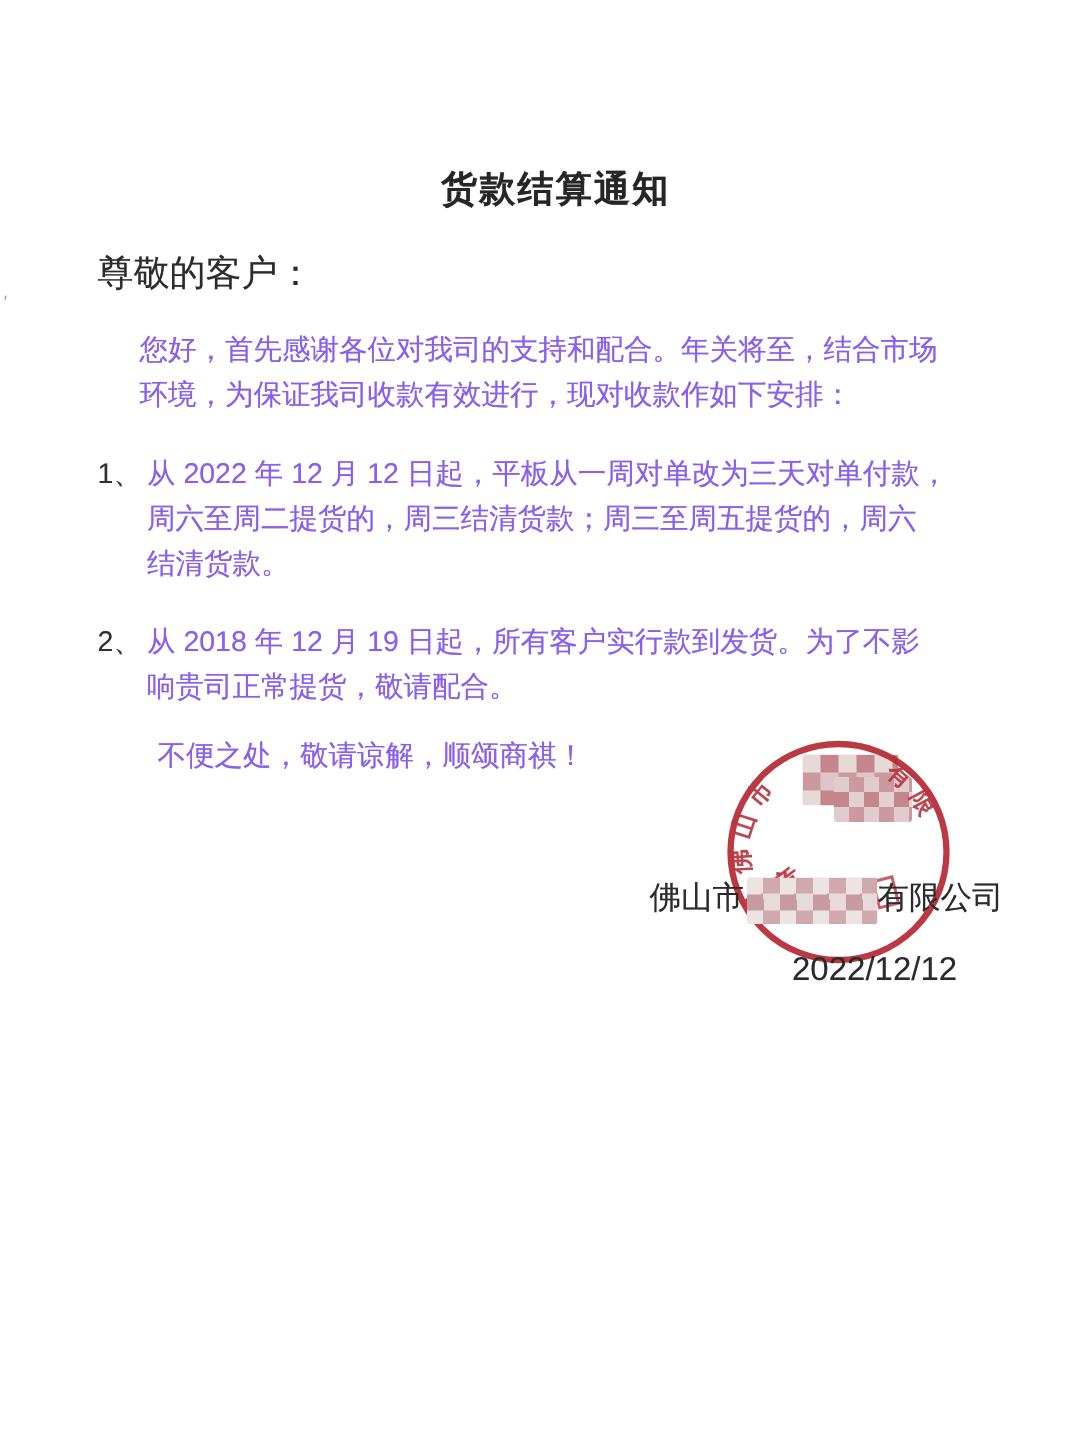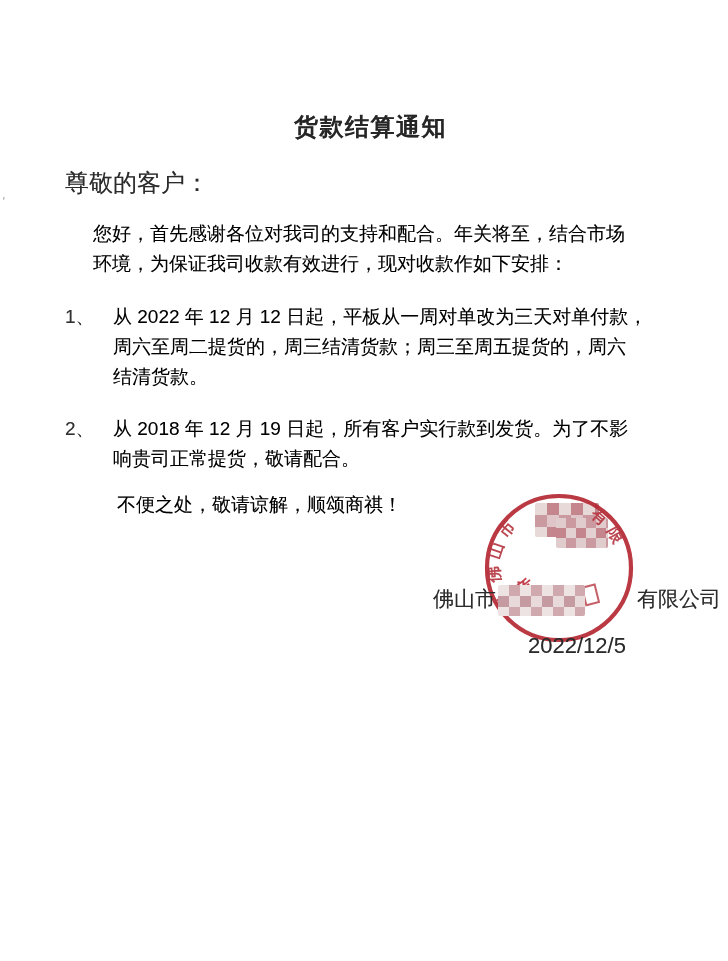--- a/index.html
+++ b/index.html
@@ -23,48 +23,48 @@
   }
   .salutation{
     position:absolute;left:65px;top:169px;
     font-size:24px;line-height:28px;
     color:#2b2b2b;
     text-shadow:0 0 .5px rgba(45,45,45,.45);
   }
   .body-text{
     font-size:19px;line-height:30px;
     white-space:pre-line;
-    color:#000000;
+    color:#8b5cf6;
     text-shadow:0 0 .5px rgba(50,50,50,.4);
   }
   .intro{
     position:absolute;left:93px;top:219px;width:600px;
   }
   .list-item{
     position:absolute;left:65px;width:615px;
   }
   .list-item .num{
     position:absolute;left:0;top:0;
     font-size:19px;line-height:30px;
     color:#303030;
     text-shadow:0 0 .5px rgba(50,50,50,.4);
   }
-  .list-item .itext{margin-left:48px;}
+  .list-item .itext{margin-left:33px;}
   .item-1{top:302px;}
   .item-2{top:414px;}
   .closing{
-    position:absolute;left:105px;top:490px;margin-left:12px;
+    position:absolute;left:105px;top:490px;
   }
   .signature-line{
     position:absolute;top:585px;left:0;height:30px;z-index:5;
     font-size:21px;line-height:28px;color:#2b2b2b;
     text-shadow:0 0 .5px rgba(50,50,50,.4);
   }
   .company-prefix{position:absolute;left:433px;top:585px;z-index:5;}
-  .company-suffix{position:absolute;left:597px;top:585px;z-index:5;padding-left:40px;}
+  .company-suffix{position:absolute;left:585px;top:585px;z-index:5;}
   .doc-date{
     position:absolute;left:528px;top:632px;z-index:5;
     font-size:22px;line-height:28px;color:#2b2b2b;
     text-shadow:0 0 .5px rgba(50,50,50,.4);
   }
   .seal-svg{
     position:absolute;left:480px;top:492px;z-index:3;
   }
   .mosaic{
     position:absolute;border-radius:2px;
@@ -129,17 +129,17 @@
     <rect x="104" y="94" width="13" height="18" fill="none" stroke="#b63842" stroke-width="2" transform="rotate(-14 110 103)" opacity="0.8"></rect>
   </svg>
 
   <div class="mosaic mosaic-a"></div>
   <div class="mosaic mosaic-b"></div>
   <div class="mosaic mosaic-c"></div>
 
   <span class="signature-line company-prefix">佛山市</span>
   <span class="signature-line company-suffix">有限公司</span>
 
-  <div class="doc-date">2022/12/5</div>
+  <div class="doc-date">2022/12/12</div>
 
   <div class="edge-artifact">ʹ</div>
 
 </div>
 
 </body></html>

